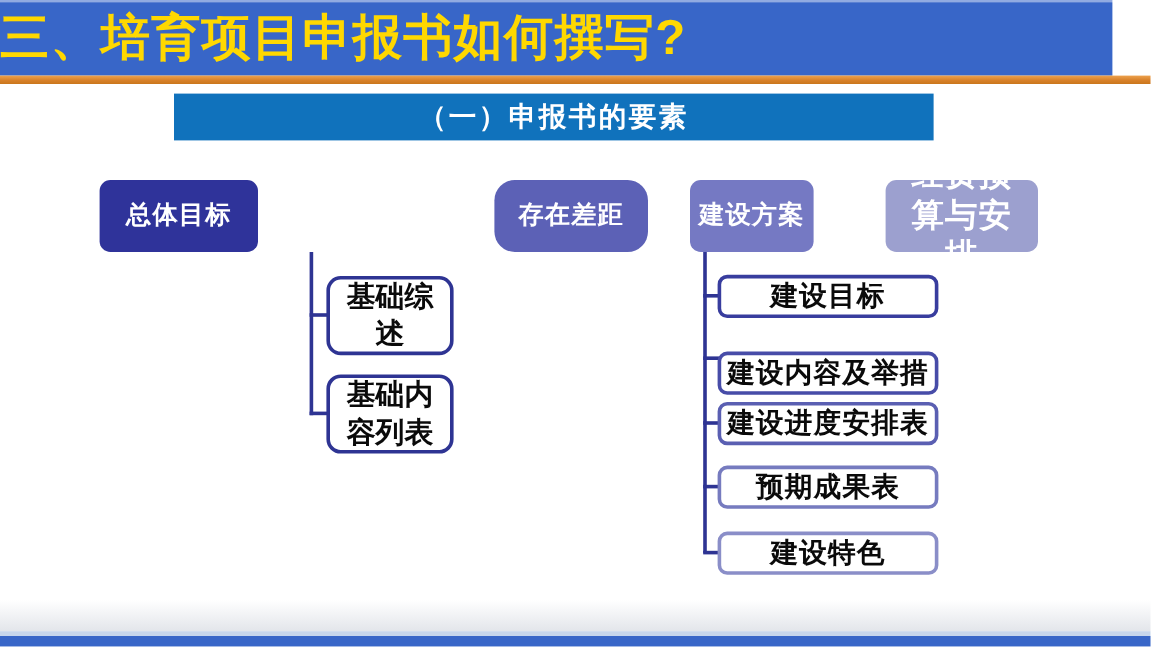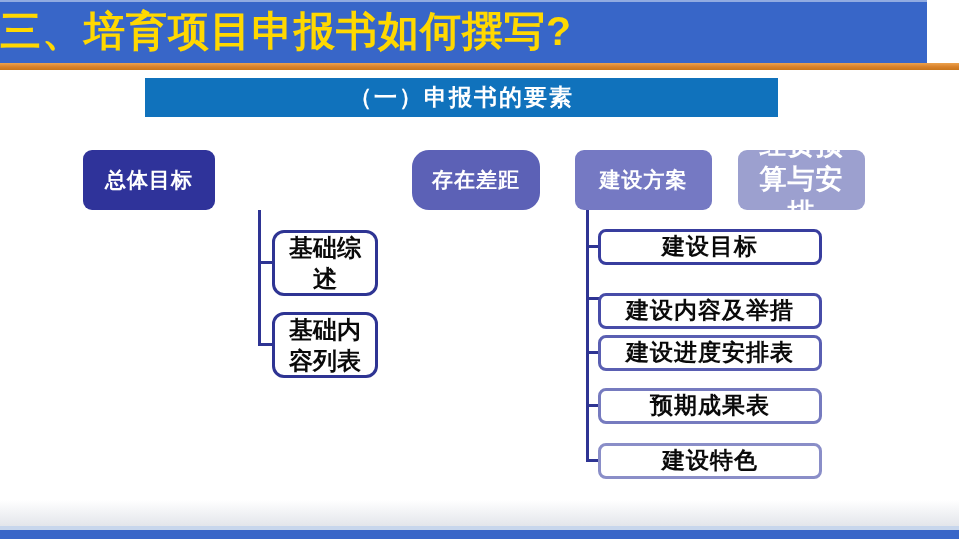--- a/index.html
+++ b/index.html
@@ -38,21 +38,21 @@
     background:#ffffff; display:flex; align-items:center; justify-content:center;
     color:#0a0a0a; font-weight:700; text-align:center; line-height:1.3;
     border-style:solid;
   }
   .node-left {
     left:272px; width:106px; height:66px;
     border-width:3px; border-color:#2e3493; border-radius:12px;
     font-size:24px; padding:0 4px;
   }
   .node-right {
-    left:598px; width:224px; height:36px;
+    left:598px; width:184px; height:36px;
     border-width:3px; border-radius:8px; font-size:23px; letter-spacing:1px;
   }
   .footer-fade { left:0; top:500px; width:959px; height:26px;
     background:linear-gradient(to bottom, rgba(228,230,235,0), rgba(222,225,231,0.85)); }
   .footer-line { left:0; top:526px; width:959px; height:4px; background:#c7d6ec; }
   .footer-bar { left:0; top:530px; width:959px; height:9px; }
 </style>
 </head>
 <body>
 
@@ -63,21 +63,21 @@
     <div class="slide-title" style="color: rgb(255, 216, 0);">三、培育项目申报书如何撰写?</div>
   </div>
   <div class="abs orange-divider"></div>
 
   <div class="abs section-banner" style="background-color: rgb(16, 114, 188);">
     <span class="section-banner-label">（一）申报书的要素</span>
   </div>
 
   <div class="abs cat-box" style="left: 83px; width: 132px; background-color: rgb(47, 51, 154);">总体目标</div>
   <div class="abs cat-box" style="left: 412px; width: 128px; background-color: rgb(92, 97, 182); border-radius: 17px;">存在差距</div>
-  <div class="abs cat-box" style="left: 575px; width: 137px; background-color: rgb(117, 121, 195);">建设方案</div>
+  <div class="abs cat-box" style="left: 575px; width: 103px; background-color: rgb(117, 121, 195);">建设方案</div>
   <div class="abs cat-box small-font" style="left: 738px; width: 127px; background-color: rgb(156, 160, 207);">经费预算与安排</div>
 
   <div class="abs connector" style="left:258px;top:210px;width:3px;height:136px;"></div>
   <div class="abs connector" style="left:258px;top:261px;width:17px;height:3px;"></div>
   <div class="abs connector" style="left:258px;top:343px;width:17px;height:3px;"></div>
 
   <div class="abs node node-left" style="top: 312px; border-color: rgb(46, 52, 147);">基础内容列表</div>
   <div class="abs node node-left" style="top: 230px; border-color: rgb(46, 52, 147);">基础综述</div>
 
   <div class="abs connector" style="left:586px;top:210px;width:3px;height:251px;"></div>

